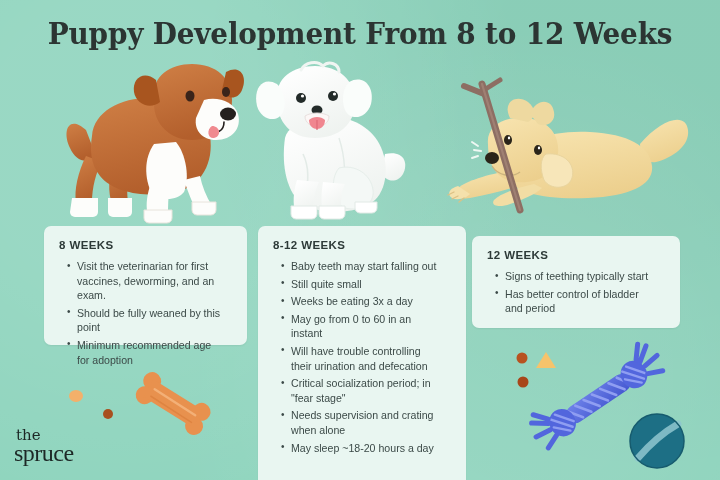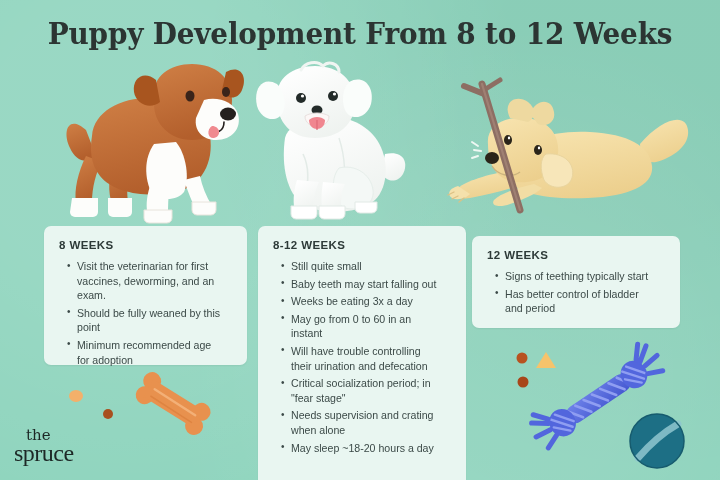--- a/index.html
+++ b/index.html
@@ -46,29 +46,29 @@
     font-size:10.6px;
     line-height:14.6px;
     color:#3c4a48;
     margin-bottom:3px;
   }
   ul.bullets li::before{
     content:"•";position:absolute;left:0;top:-0.5px;color:#3c4a48;font-size:10px;
   }
   .card-inner{padding:13px 14px 12px 15px;}
 
-  #card-0{left:44px;top:226px;width:203px;height:139px;}
+  #card-0{left:44px;top:226px;width:203px;height:119px;}
   #card-1{left:258px;top:226px;width:208px;height:289px;}
   #card-2{left:472px;top:236px;width:208px;height:92px;}
 
   .logo{
     position:absolute;left:14px;top:428px;
     font-family:"DejaVu Serif", serif;color:#1d2826;line-height:1;
   }
-  .logo .the{font-size:15px;display:block;margin-left:12px;}
+  .logo .the{font-size:15px;display:block;margin-left:2px;}
   .logo .spruce{font-size:24px;display:block;margin-top:-2px;letter-spacing:-0.5px;font-family:Liberation Serif, serif;}
 
   svg.art{position:absolute;overflow:visible;}
 </style>
 </head>
 <body>
 
 <div id="stage">
 
   <div class="bg-tex"></div>
@@ -212,22 +212,22 @@
         <li>Should be fully weaned by this point</li>
         <li>Minimum recommended age for adoption</li>
       </ul>
     </div>
   </div>
 
   <div class="card" id="card-1">
     <div class="card-inner">
       <div class="card-title">8-12 WEEKS</div>
       <ul class="bullets">
+        <li>Baby teeth may start falling out</li>
         <li>Still quite small</li>
-        <li>Baby teeth may start falling out</li>
         <li>Weeks be eating 3x a day</li>
         <li>May go from 0 to 60 in an instant</li>
         <li>Will have trouble controlling their urination and defecation</li>
         <li>Critical socialization period; in "fear stage"</li>
         <li>Needs supervision and crating when alone</li>
         <li>May sleep ~18-20 hours a day</li>
       </ul>
     </div>
   </div>
 

